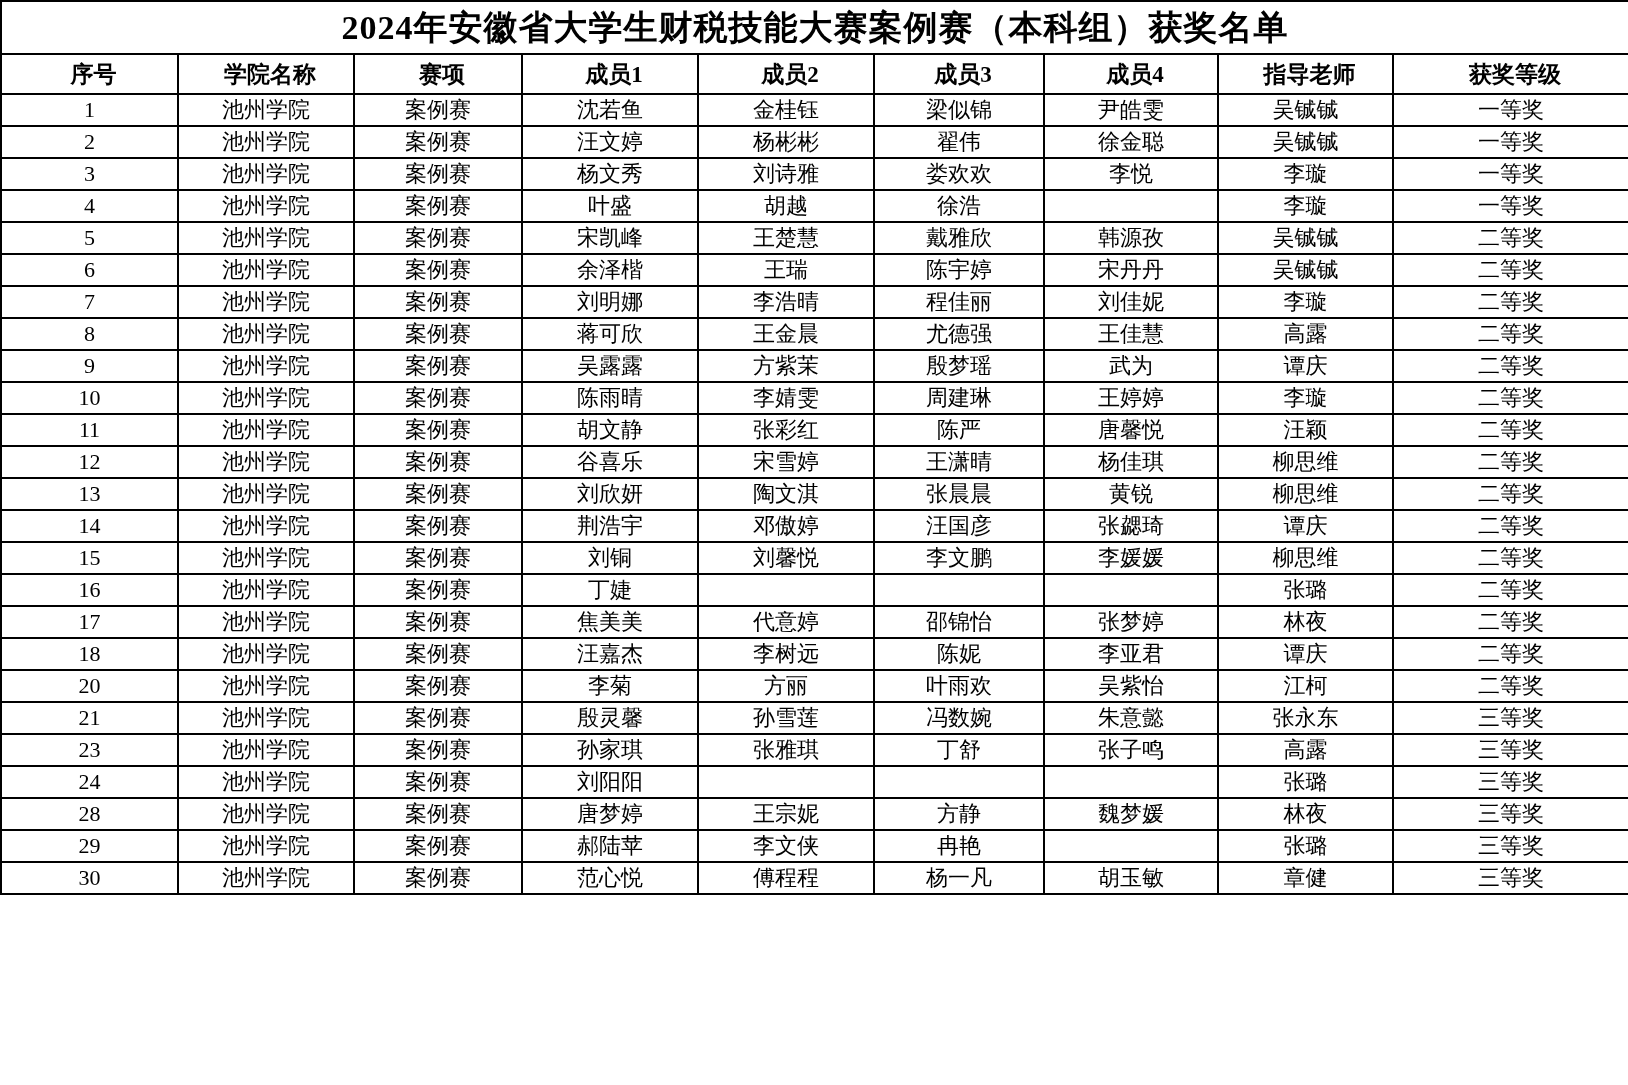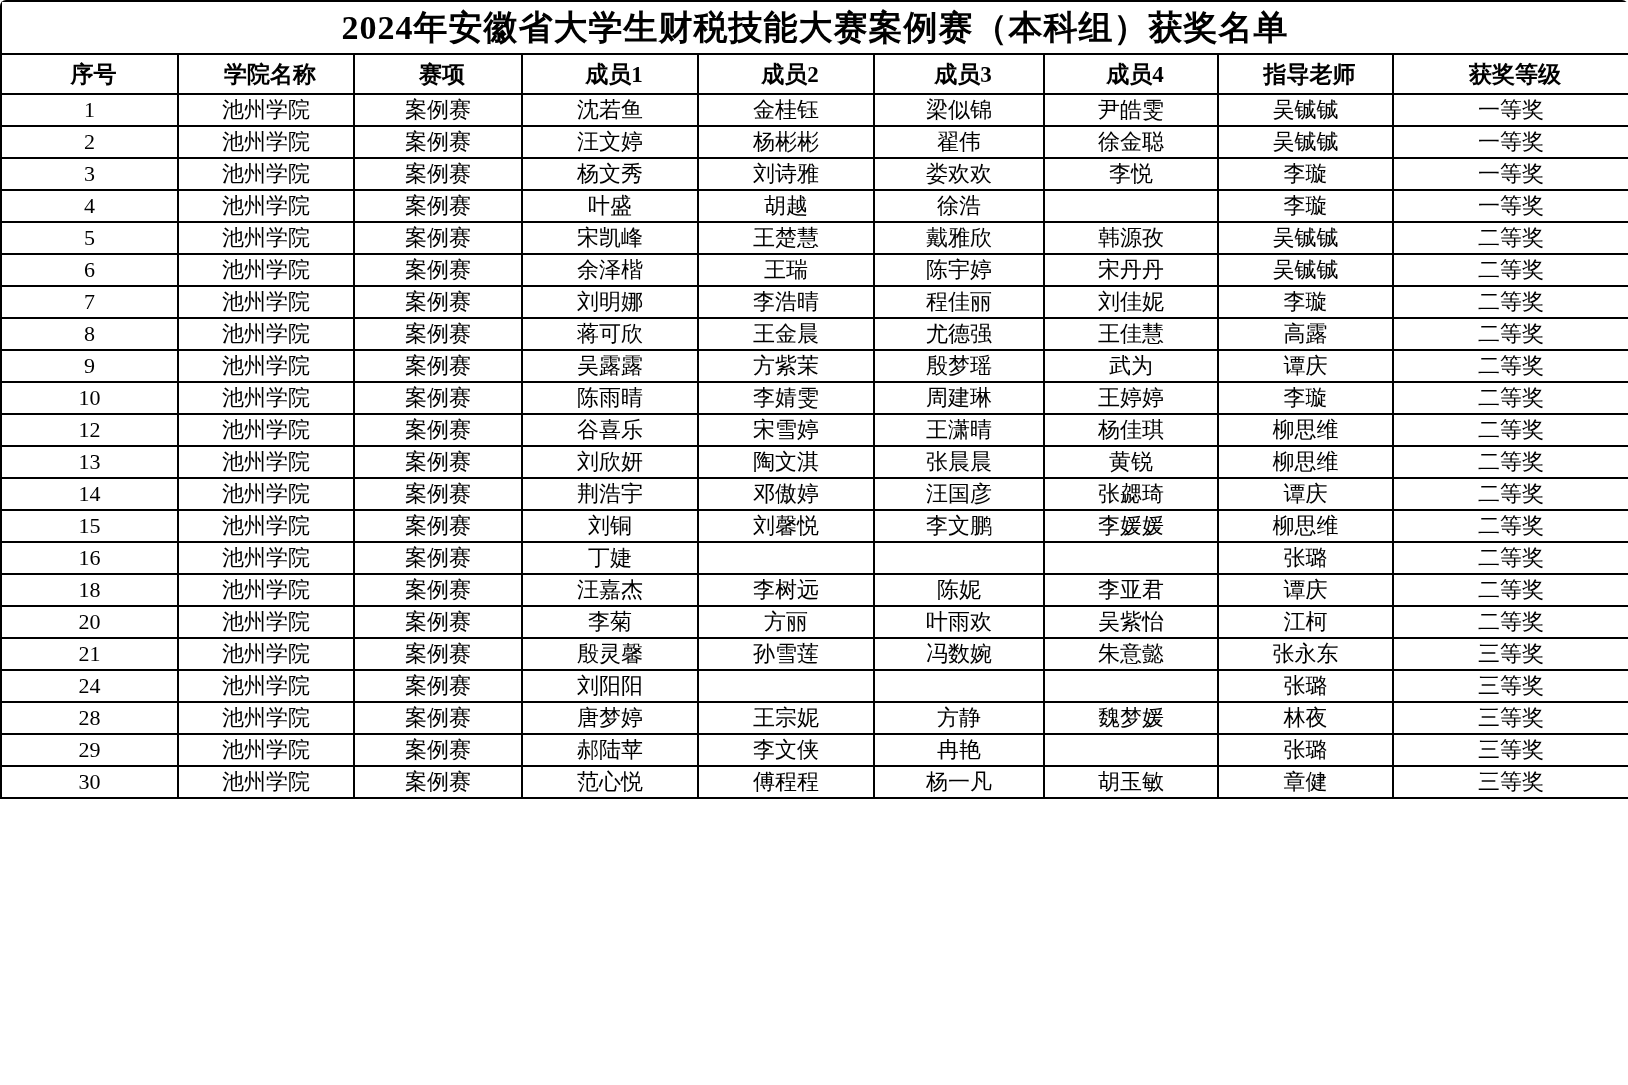--- a/index.html
+++ b/index.html
@@ -7,21 +7,20 @@
     width: 1628px;
     background: #ffffff;
     font-family: "Liberation Serif", "DejaVu Serif", serif;
     color: #000000;
   }
   .sheet {
     width: 1628px;
     height: 1085px;
     background: #ffffff;
     overflow: hidden;
-    border-radius: 6px;
   }
   table.award-table {
     width: 1628px;
     border-collapse: collapse;
     table-layout: fixed;
   }
   .award-table td, .award-table th {
     border: 2px solid #000000;
     text-align: center;
     vertical-align: middle;
@@ -185,20 +184,31 @@
           <td>池州学院</td>
           <td>案例赛</td>
           <td>陈雨晴</td>
           <td>李婧雯</td>
           <td>周建琳</td>
           <td>王婷婷</td>
           <td>李璇</td>
           <td>二等奖</td>
         </tr>
         <tr>
+          <td>11</td>
+          <td>池州学院</td>
+          <td>案例赛</td>
+          <td>胡文静</td>
+          <td>张彩红</td>
+          <td>陈严</td>
+          <td>唐馨悦</td>
+          <td>汪颖</td>
+          <td>二等奖</td>
+        </tr>
+        <tr>
           <td>12</td>
           <td>池州学院</td>
           <td>案例赛</td>
           <td>谷喜乐</td>
           <td>宋雪婷</td>
           <td>王潇晴</td>
           <td>杨佳琪</td>
           <td>柳思维</td>
           <td>二等奖</td>
         </tr>
@@ -240,20 +250,31 @@
           <td>池州学院</td>
           <td>案例赛</td>
           <td>丁婕</td>
           <td></td>
           <td></td>
           <td></td>
           <td>张璐</td>
           <td>二等奖</td>
         </tr>
         <tr>
+          <td>17</td>
+          <td>池州学院</td>
+          <td>案例赛</td>
+          <td>焦美美</td>
+          <td>代意婷</td>
+          <td>邵锦怡</td>
+          <td>张梦婷</td>
+          <td>林夜</td>
+          <td>二等奖</td>
+        </tr>
+        <tr>
           <td>18</td>
           <td>池州学院</td>
           <td>案例赛</td>
           <td>汪嘉杰</td>
           <td>李树远</td>
           <td>陈妮</td>
           <td>李亚君</td>
           <td>谭庆</td>
           <td>二等奖</td>
         </tr>
@@ -273,20 +294,31 @@
           <td>池州学院</td>
           <td>案例赛</td>
           <td>殷灵馨</td>
           <td>孙雪莲</td>
           <td>冯数婉</td>
           <td>朱意懿</td>
           <td>张永东</td>
           <td>三等奖</td>
         </tr>
         <tr>
+          <td>23</td>
+          <td>池州学院</td>
+          <td>案例赛</td>
+          <td>孙家琪</td>
+          <td>张雅琪</td>
+          <td>丁舒</td>
+          <td>张子鸣</td>
+          <td>高露</td>
+          <td>三等奖</td>
+        </tr>
+        <tr>
           <td>24</td>
           <td>池州学院</td>
           <td>案例赛</td>
           <td>刘阳阳</td>
           <td></td>
           <td></td>
           <td></td>
           <td>张璐</td>
           <td>三等奖</td>
         </tr>

